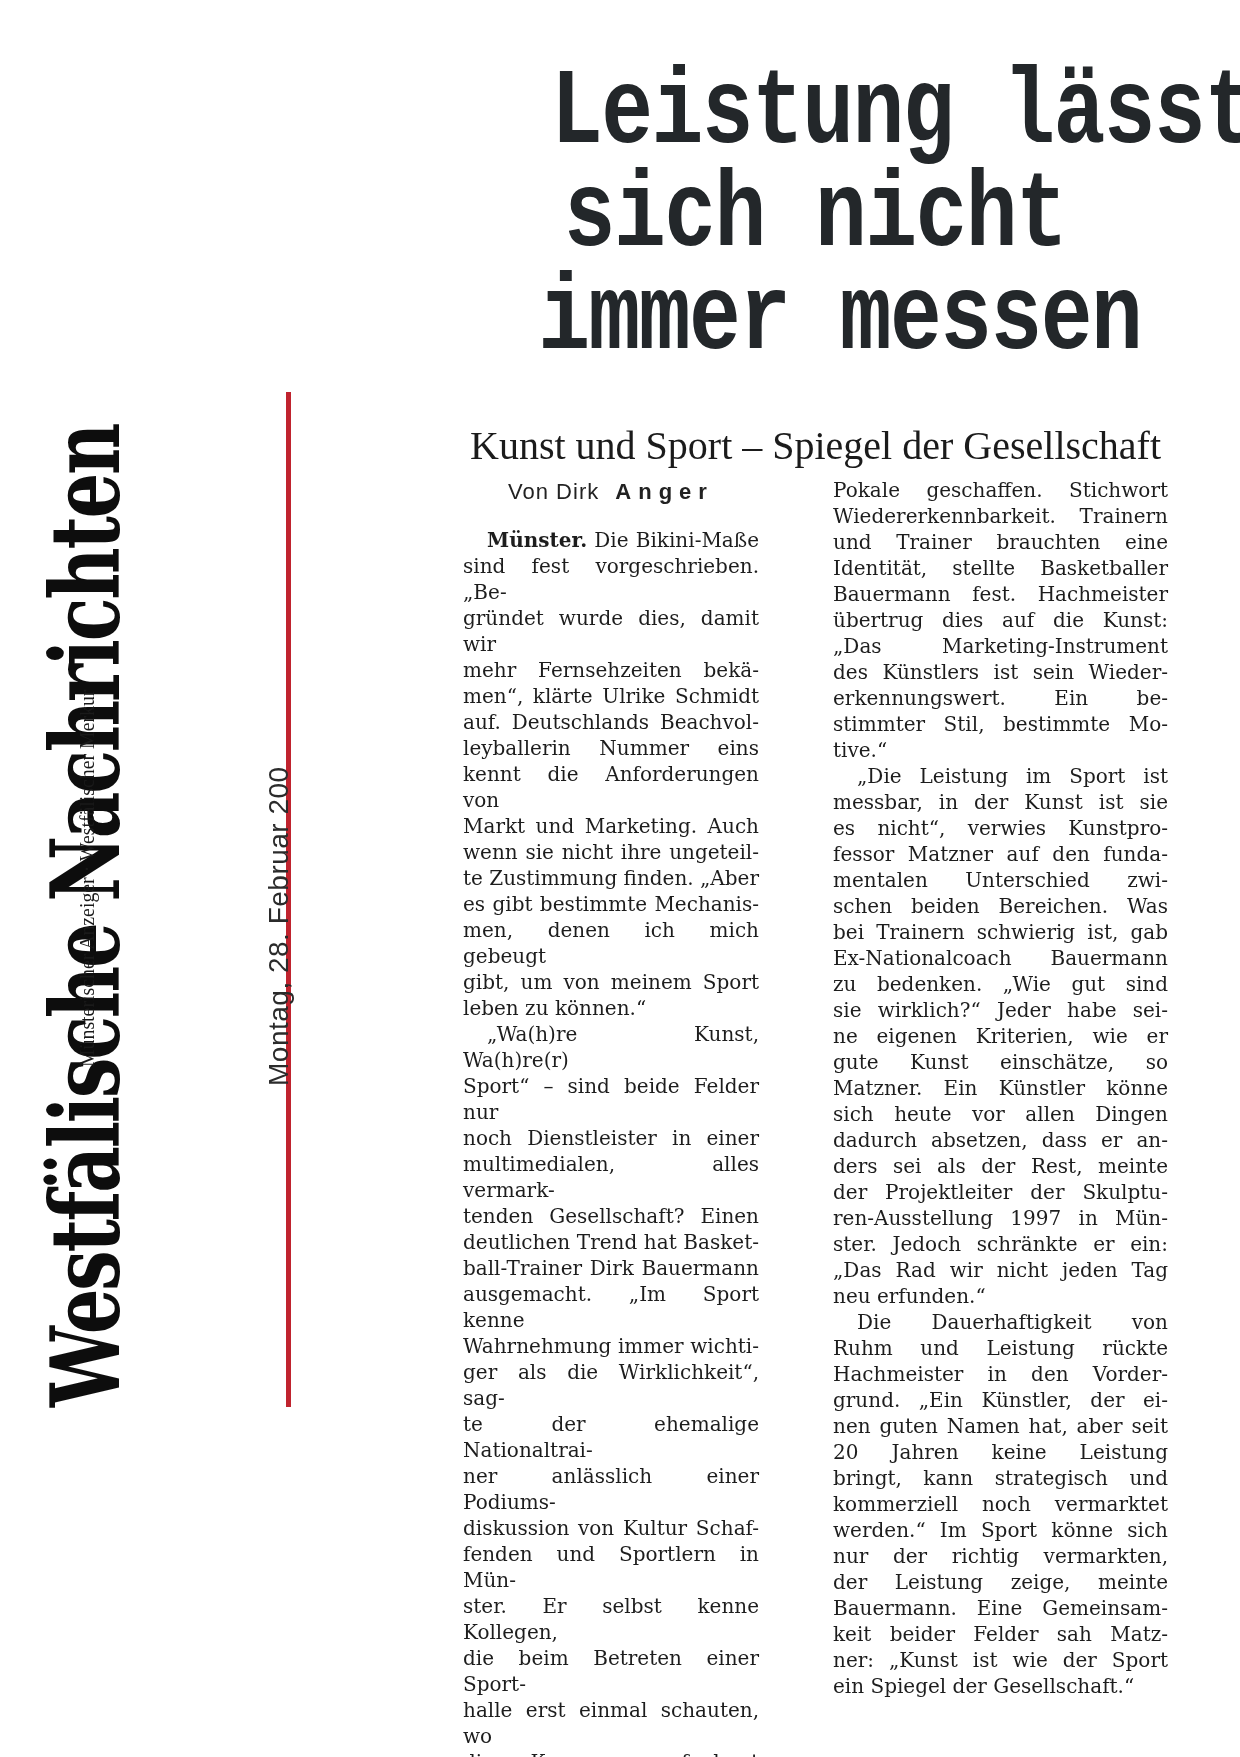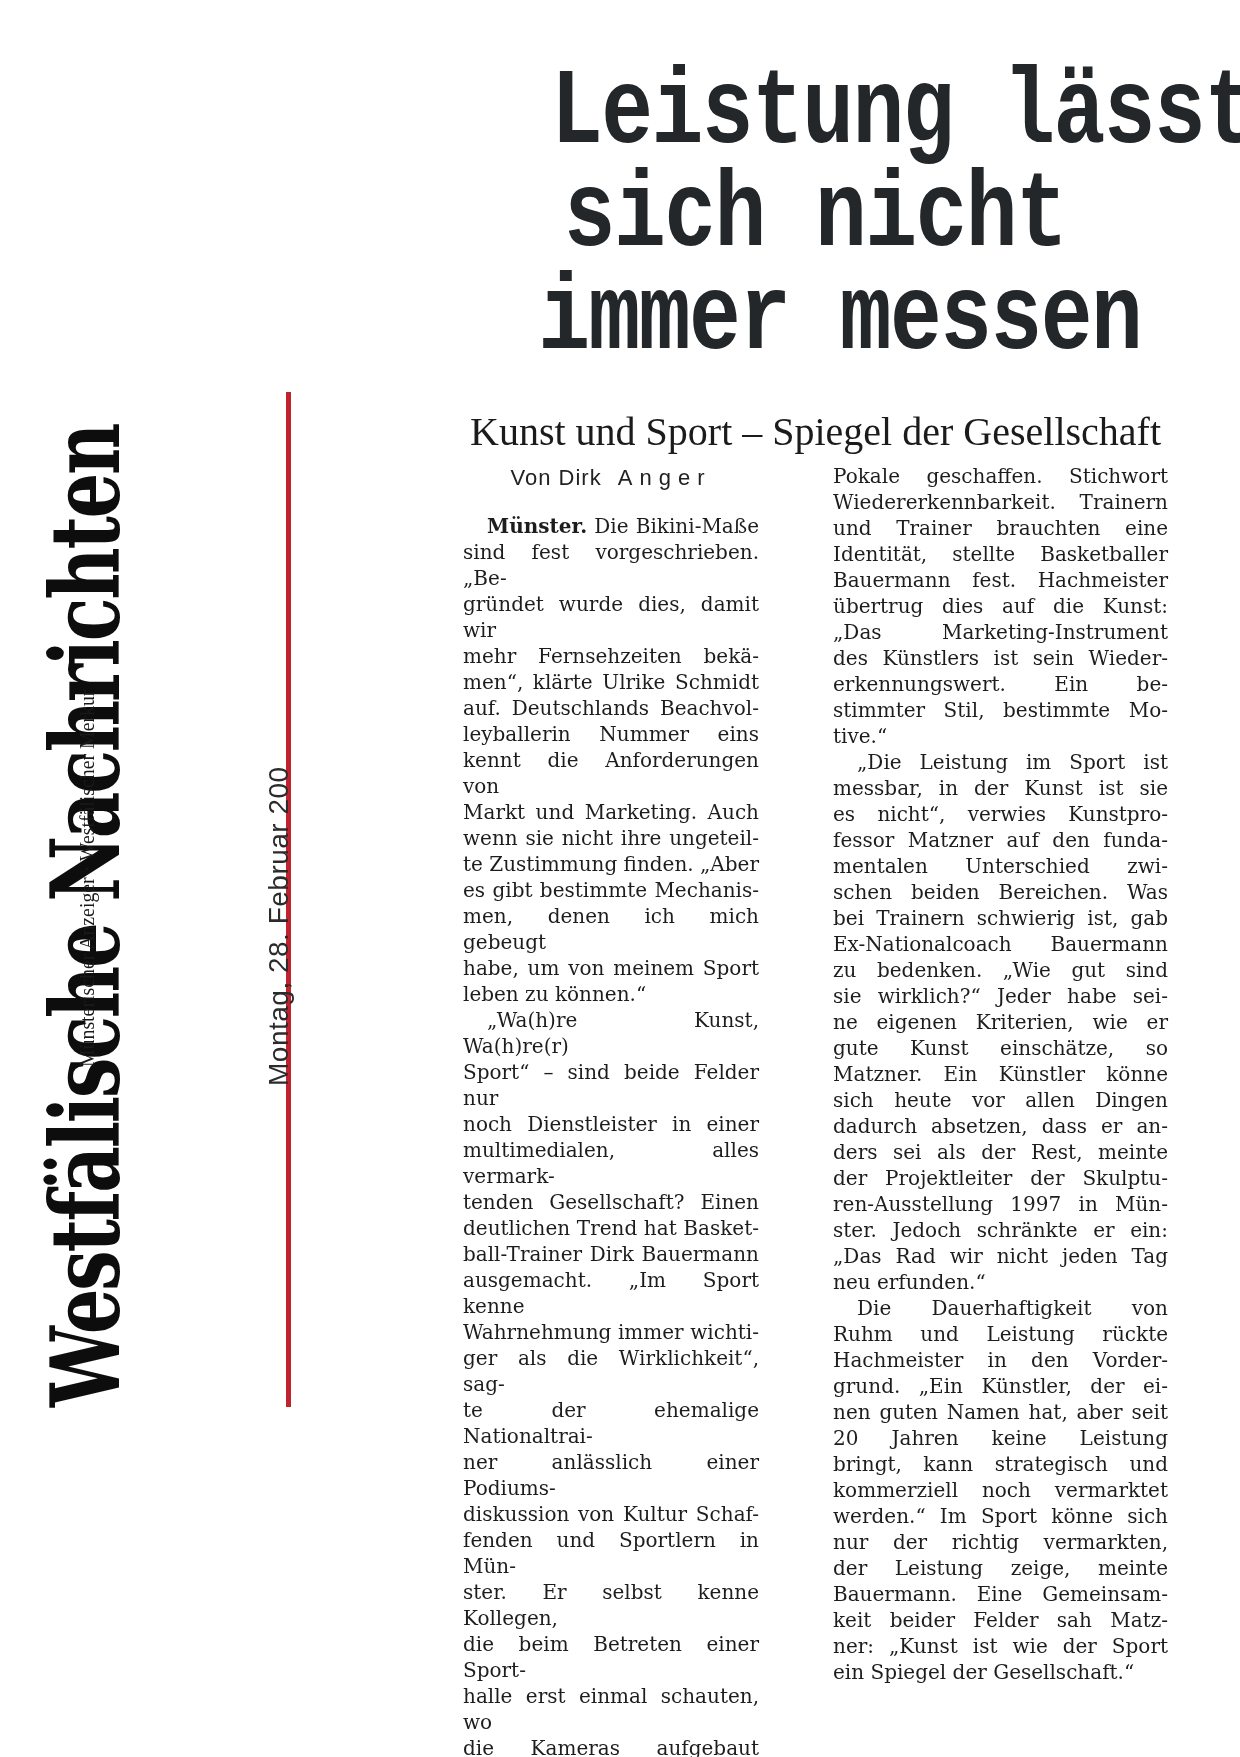--- a/index.html
+++ b/index.html
@@ -33,32 +33,32 @@
 
   
   .article { position:absolute; left:463px; top:0; width:705px; }
 
   .headline { margin-top:62px; text-align:center;
     font-family:Liberation Mono, monospace; font-weight:700;
     font-size:108px; line-height:103px; color:#23272a; }
   .headline .hsq { display:inline-block; transform:scaleX(0.8); transform-origin:50% 50%;
     white-space:nowrap; letter-spacing:-2px; }
 
-  .subhead { margin-top:38px; text-align:center;
+  .subhead { margin-top:52px; text-align:center;
     font-family:"Liberation Serif", serif; font-size:40px; line-height:46px; color:#1b1b1b; }
 
   .cols { display:flex; gap:74px; margin-top:8px; }
   .col { font-size:20px; line-height:26px; }
   .col-left  { width:296px; }
   .col-right { width:335px; }
 
   .byline { height:30px; margin:2px 0 18px 0; text-align:center;
     font-family:"Liberation Sans", sans-serif; font-size:22px; color:#222; }
   .byline .bp { letter-spacing:1px; }
-  .byline .bn { letter-spacing:7px; margin-left:10px; }
+  .byline .bn { letter-spacing:7px; margin-left:10px;font-weight:bold; }
 
   .para { margin:0; }
   .bline { text-align:justify; text-align-last:justify; }
   .bline.lastline { text-align-last:left; }
   .bline.indent { text-indent:24px; }
   .bline b { font-weight:700; }
 </style>
 </head>
 <body>
 
@@ -97,21 +97,21 @@
           <div class="bline">mehr Fernsehzeiten bekä-</div>
           <div class="bline">men“, klärte Ulrike Schmidt</div>
           <div class="bline">auf. Deutschlands Beachvol-</div>
           <div class="bline">leyballerin Nummer eins</div>
           <div class="bline">kennt die Anforderungen von</div>
           <div class="bline">Markt und Marketing. Auch</div>
           <div class="bline">wenn sie nicht ihre ungeteil-</div>
           <div class="bline">te Zustimmung finden. „Aber</div>
           <div class="bline">es gibt bestimmte Mechanis-</div>
           <div class="bline">men, denen ich mich gebeugt</div>
-          <div class="bline">habe, um von meinem Sport</div>
+          <div class="bline">gibt, um von meinem Sport</div>
           <div class="bline lastline">leben zu können.“</div>
         </div>
         <div class="para">
           <div class="bline indent">„Wa(h)re Kunst, Wa(h)re(r)</div>
           <div class="bline">Sport“ – sind beide Felder nur</div>
           <div class="bline">noch Dienstleister in einer</div>
           <div class="bline">multimedialen, alles vermark-</div>
           <div class="bline">tenden Gesellschaft? Einen</div>
           <div class="bline">deutlichen Trend hat Basket-</div>
           <div class="bline">ball-Trainer Dirk Bauermann</div>

